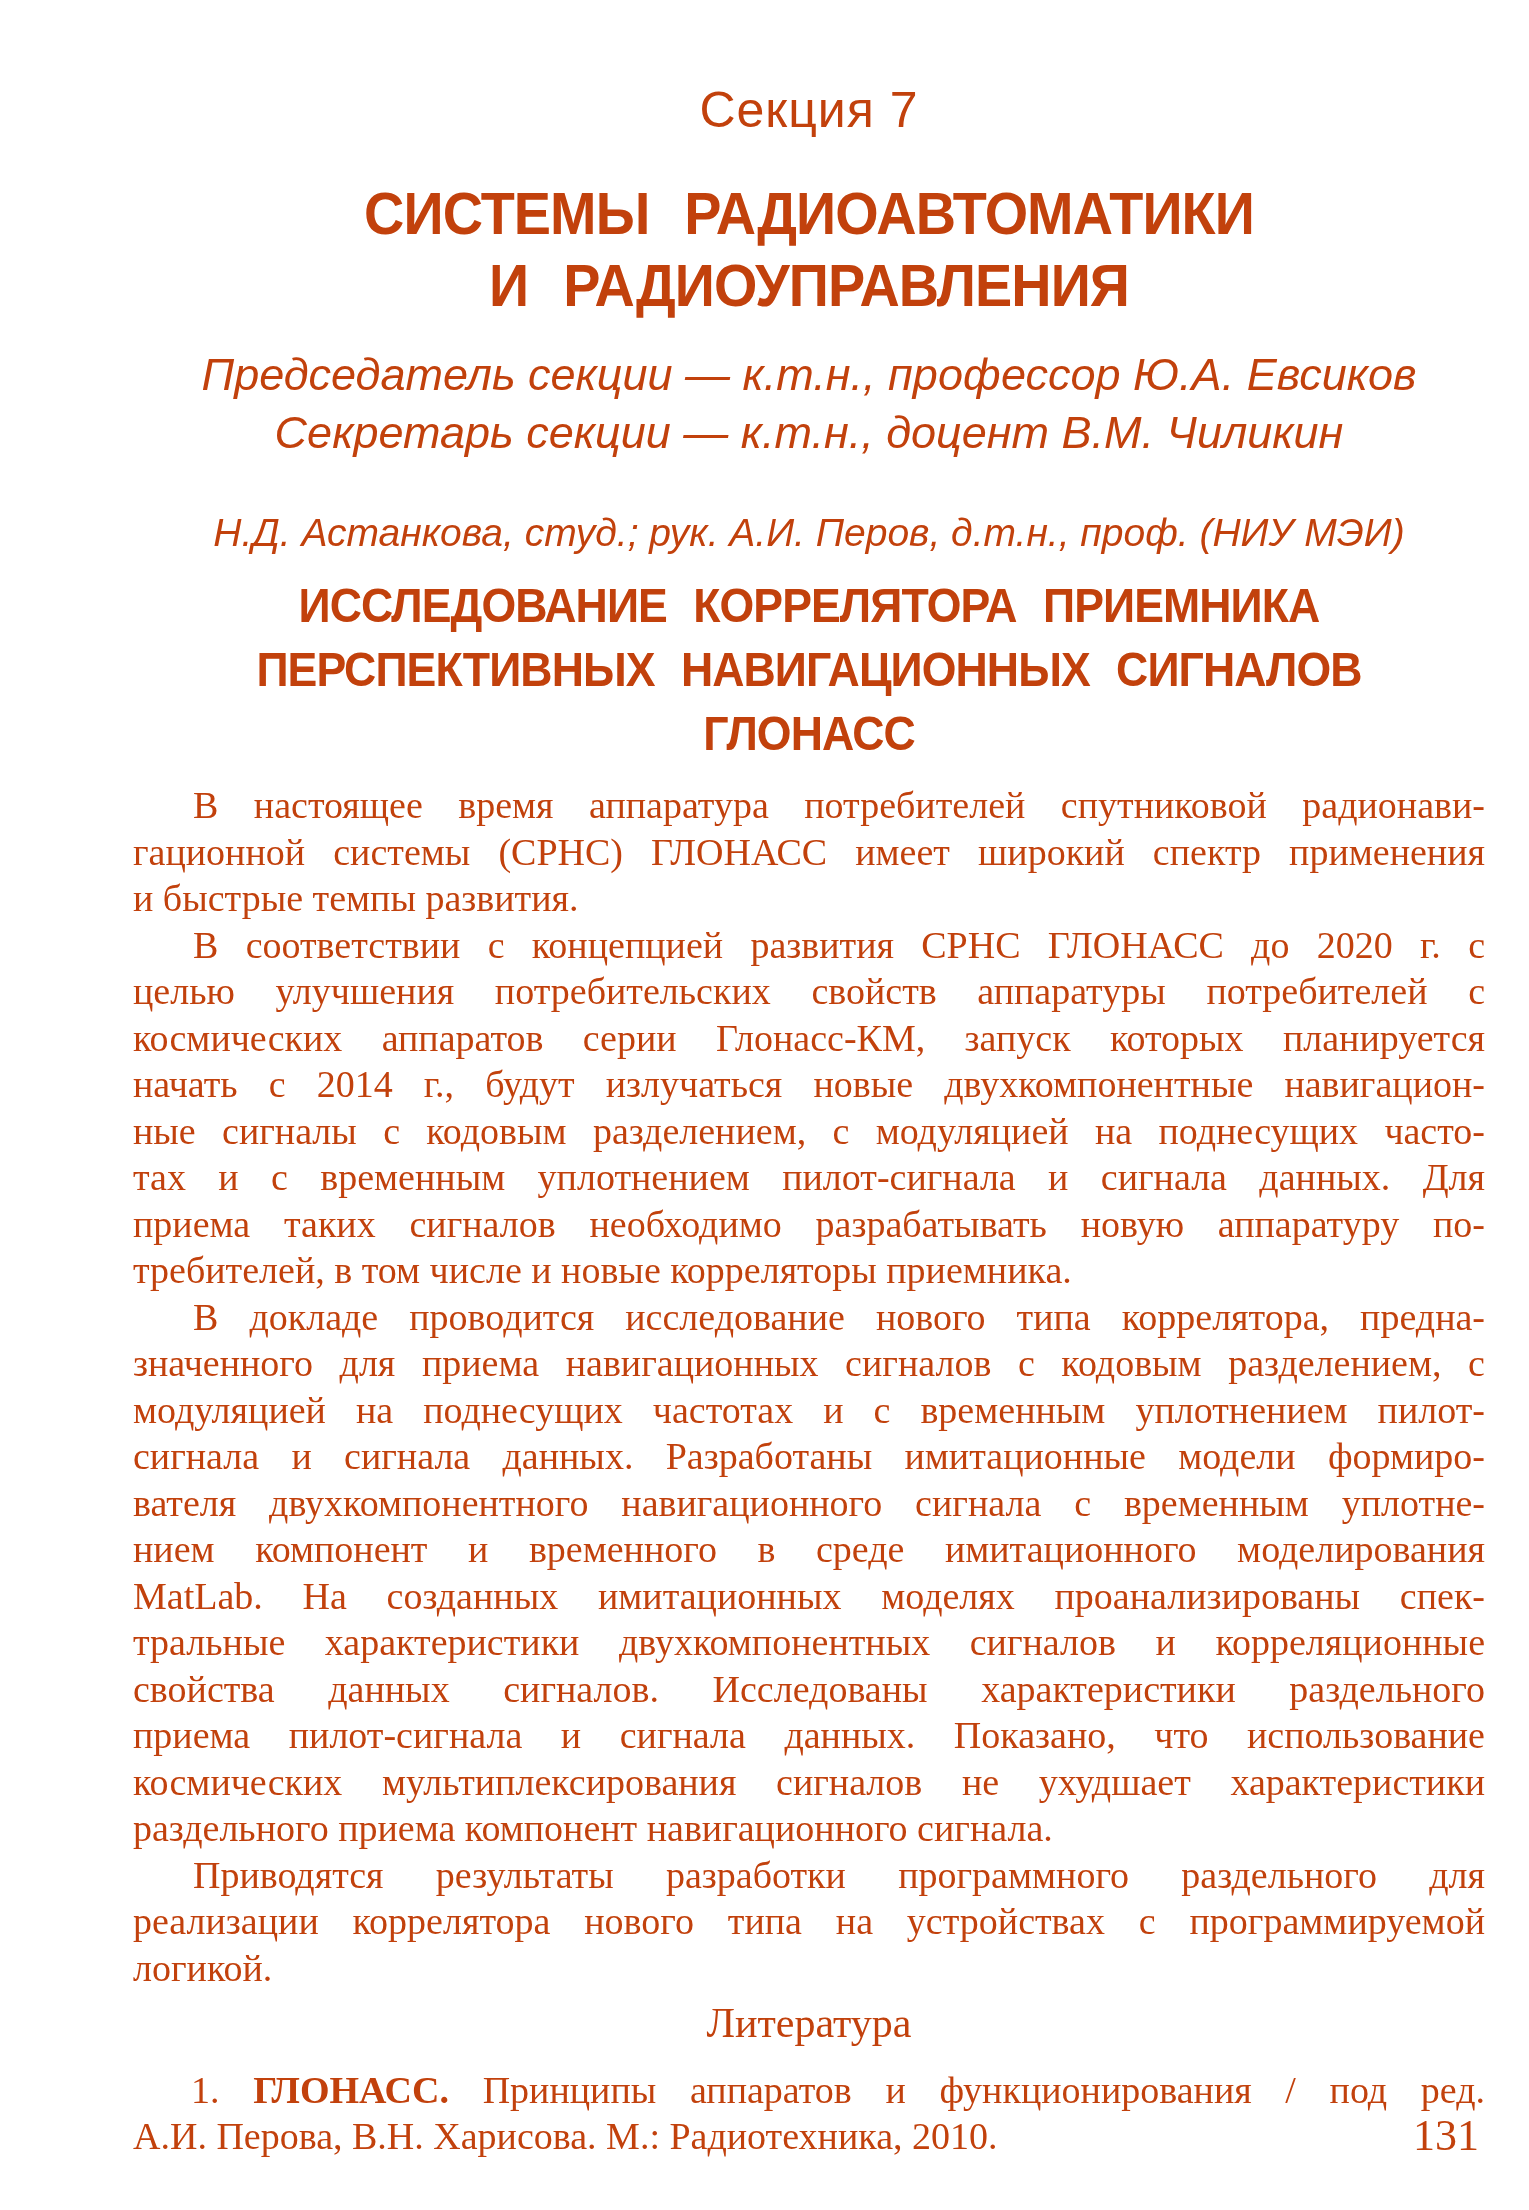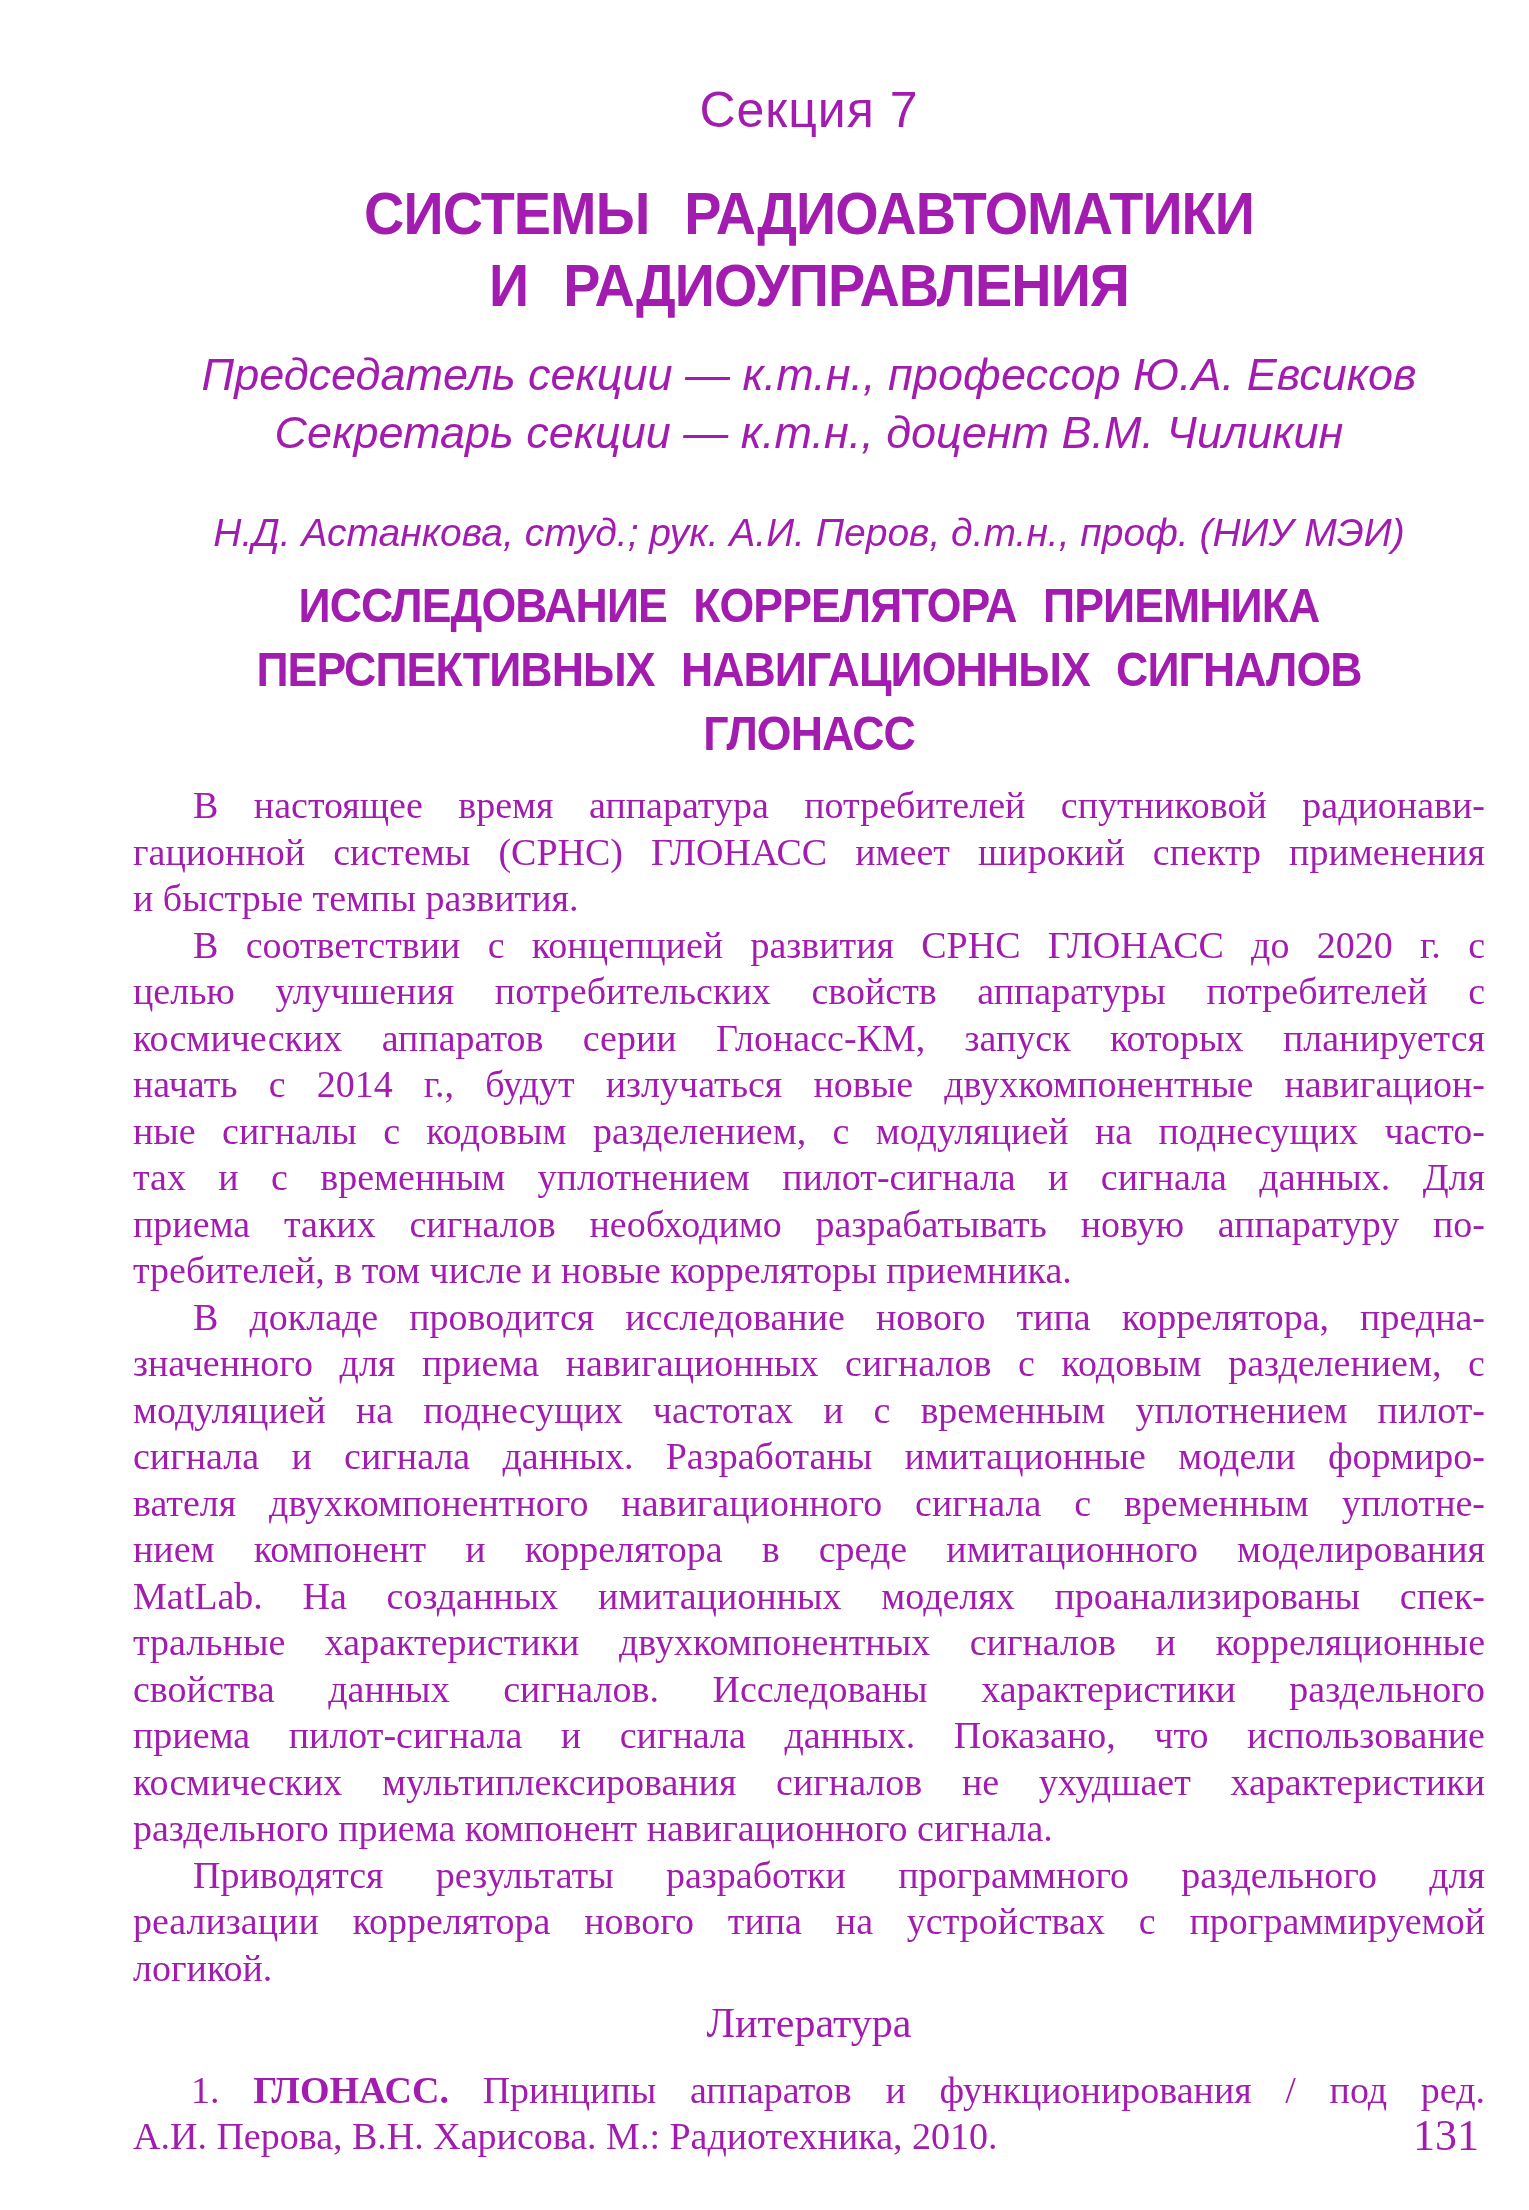--- a/index.html
+++ b/index.html
@@ -1,21 +1,21 @@
 <!DOCTYPE html>
 <html><head>
 <meta charset="utf-8">
 <style>
   html, body { margin:0; padding:0; background:#ffffff; }
   .page {
     position:relative;
     width:1529px;
     height:2210px;
     background:#ffffff;
-    color:#a21caf;
+    color:#c2410c;
     font-family:"Liberation Serif", serif;
     overflow:hidden;
   }
   .column {
     position:absolute;
     left:133px;
     top:0;
     width:1352px;
   }
   .section-label {
@@ -143,21 +143,21 @@
         <div class="line">начать с 2014 г., будут излучаться новые двухкомпонентные навигацион-</div>
         <div class="line">ные сигналы с кодовым разделением, с модуляцией на поднесущих часто-</div>
         <div class="line">тах и с временным уплотнением пилот-сигнала и сигнала данных. Для</div>
         <div class="line">приема таких сигналов необходимо разрабатывать новую аппаратуру по-</div>
         <div class="line last">требителей, в том числе и новые корреляторы приемника.</div>
         <div class="line first">В докладе проводится исследование нового типа коррелятора, предна-</div>
         <div class="line">значенного для приема навигационных сигналов с кодовым разделением, с</div>
         <div class="line">модуляцией на поднесущих частотах и с временным уплотнением пилот-</div>
         <div class="line">сигнала и сигнала данных. Разработаны имитационные модели формиро-</div>
         <div class="line">вателя двухкомпонентного навигационного сигнала с временным уплотне-</div>
-        <div class="line">нием компонент и коррелятора в среде имитационного моделирования</div>
+        <div class="line">нием компонент и временного в среде имитационного моделирования</div>
         <div class="line">MatLab. На созданных имитационных моделях проанализированы спек-</div>
         <div class="line">тральные характеристики двухкомпонентных сигналов и корреляционные</div>
         <div class="line">свойства данных сигналов. Исследованы характеристики раздельного</div>
         <div class="line">приема пилот-сигнала и сигнала данных. Показано, что использование</div>
         <div class="line">космических мультиплексирования сигналов не ухудшает характеристики</div>
         <div class="line last">раздельного приема компонент навигационного сигнала.</div>
         <div class="line first">Приводятся результаты разработки программного раздельного для</div>
         <div class="line">реализации коррелятора нового типа на устройствах с программируемой</div>
         <div class="line last">логикой.</div>
       </div>

